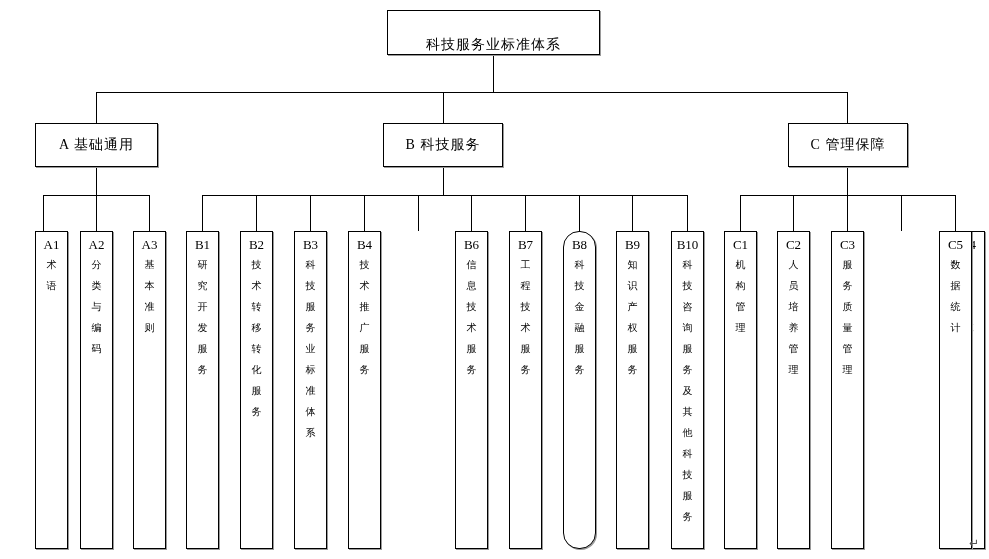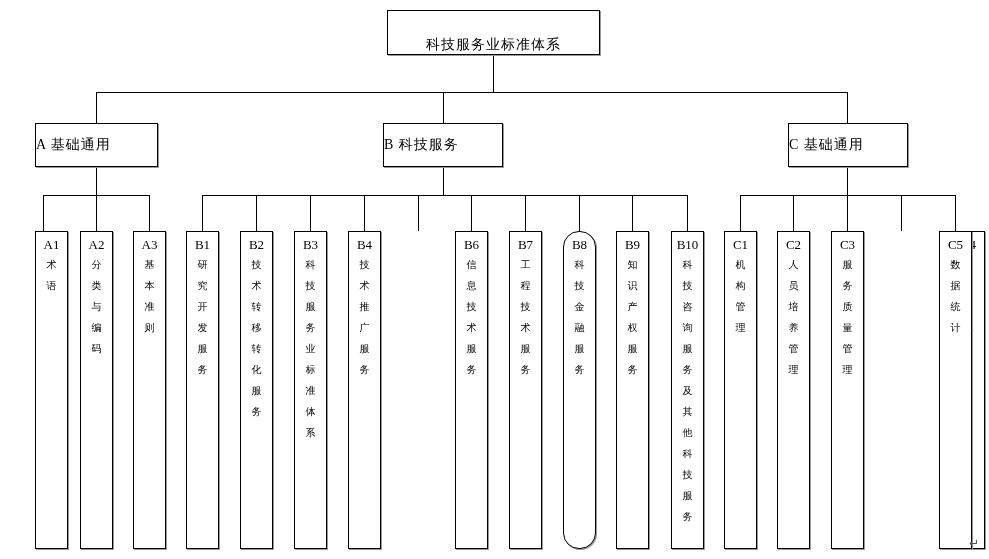--- a/index.html
+++ b/index.html
@@ -22,21 +22,21 @@
     box-sizing: border-box;
     box-shadow: 1px 1px 0 #9a9a9a;
   }
   .root-box {
     left: 387px; top: 10px; width: 213px; height: 45px;
     display: flex; align-items: flex-end; justify-content: center;
     font-size: 14px; letter-spacing: 1px;
   }
   .branch-box {
     top: 123px; height: 44px;
-    display: flex; align-items: center; justify-content: flex-start;
+    display: flex; align-items: center; justify-content: center;
     font-size: 14px; letter-spacing: 1px;
   }
   .leaf-box {
     top: 231px; width: 33px; height: 318px;
   }
   .leaf-code {
     text-align: center;
     font-size: 13px;
     line-height: 19px;
     padding-top: 3px;
@@ -99,21 +99,21 @@
     <span>科技服务业标准体系</span>
   </div>
 
   <div class="box branch-box" style="left:35px; width:123px;">
     <span>A 基础通用</span>
   </div>
   <div class="box branch-box" style="left:383px; width:120px;">
     <span>B 科技服务</span>
   </div>
   <div class="box branch-box" style="left:788px; width:120px;">
-    <span>C 基础通用</span>
+    <span>C 管理保障</span>
   </div>
 
   <div class="box leaf-box" style="left:35px;">
     <div class="leaf-code">A1</div>
     <div class="leaf-label">术语</div>
   </div>
   <div class="box leaf-box" style="left:80px;">
     <div class="leaf-code">A2</div>
     <div class="leaf-label">分类与编码</div>
   </div>

